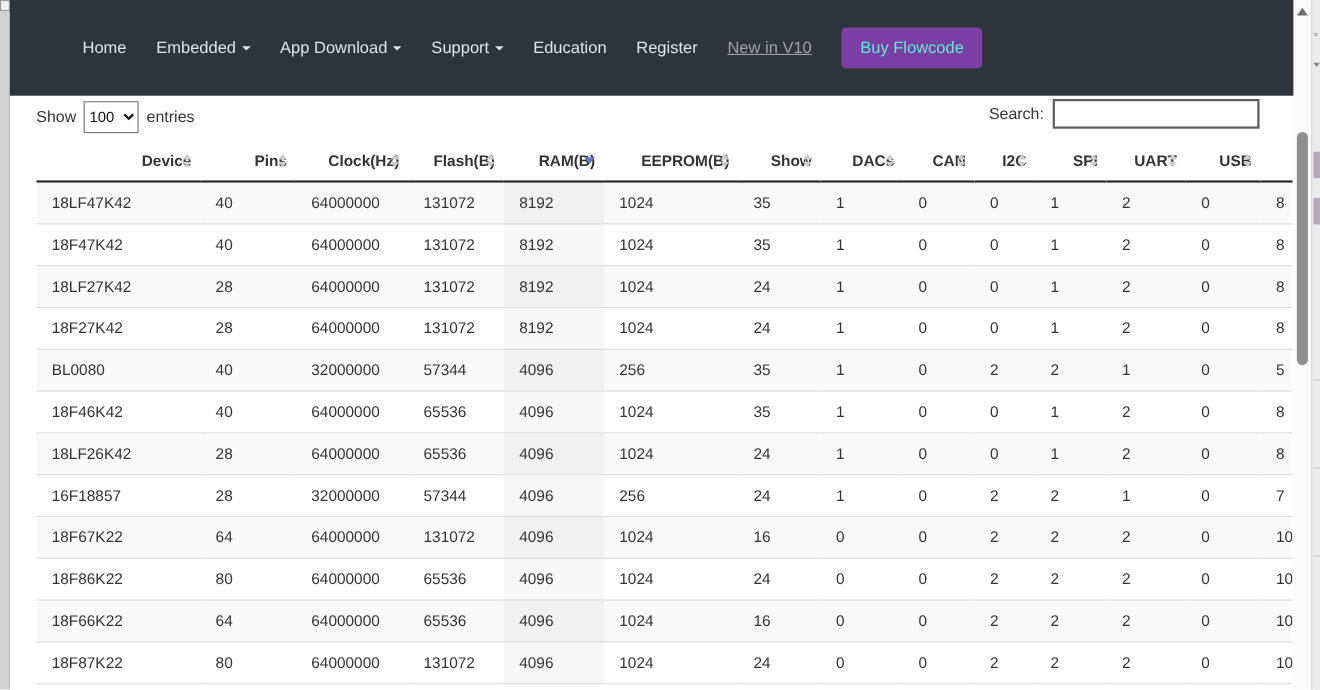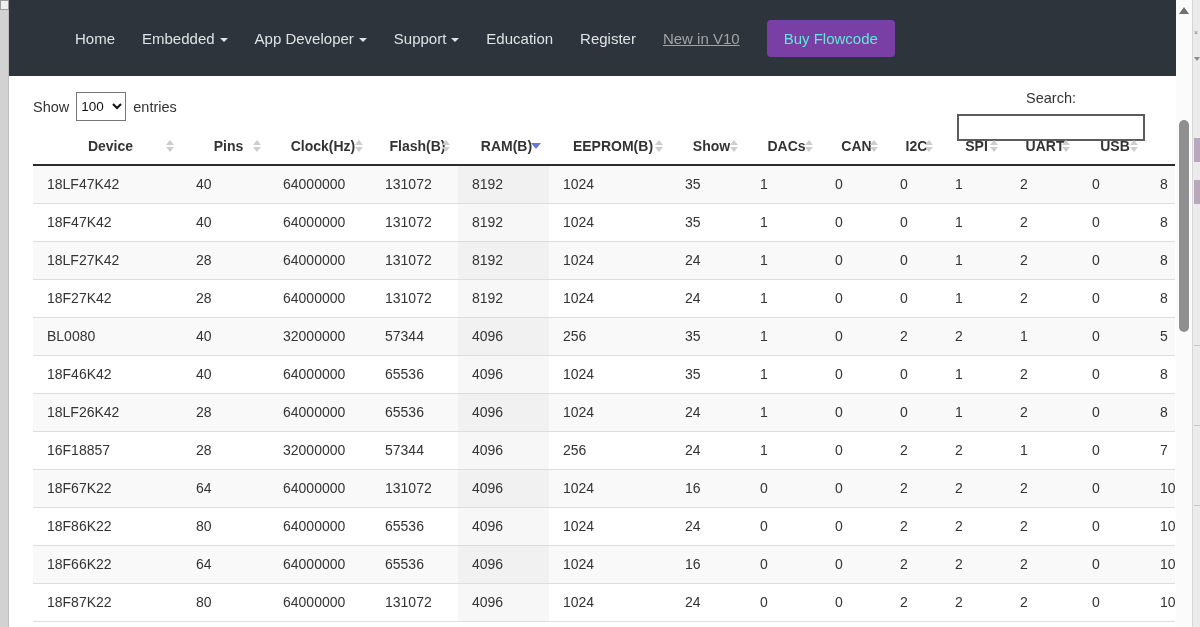--- a/index.html
+++ b/index.html
@@ -29,47 +29,47 @@
   
   .v-scrollbar { position:absolute; left:1176px; top:0; width:16px; height:627px;
     background:#fbfbfb; }
   .scroll-up-arrow { position:absolute; top:7px; left:3px; width:0; height:0;
     border-left:5px solid transparent; border-right:5px solid transparent;
     border-bottom:7px solid #6f6f6f; }
   .scroll-thumb { position:absolute; top:120px; left:3px; width:10px; height:212px;
     background:#8f8f8f; border-radius:5px; }
 
   
-  .navbar { position:absolute; left:9px; top:0; width:1167px; height:76px;
+  .navbar { position:absolute; left:9px; top:0; width:1167px; height:87px;
     background:#2e343b; display:flex; align-items:center; padding-left:66px;
     font-size:15px; }
   .nav-item { color:#dfe3e6; margin-right:27px; cursor:pointer; white-space:nowrap; }
   .nav-item.blue { color:#a3a3a3;text-decoration:underline; }
   .nav-caret { display:inline-block; width:0; height:0; margin-left:5px;
     border-left:4px solid transparent; border-right:4px solid transparent;
     border-top:4px solid #dfe3e6; vertical-align:middle; }
   .buy-btn { background:#7a3fa5; color:#5eead4; border:none; border-radius:4px;
     padding:10px 17px; font-size:15px; font-family:inherit; cursor:pointer; margin-right:27px; }
   .login-group { margin-left:auto; margin-right:80px; font-size:19px; color:#8f979e; white-space:nowrap; }
   .login-group .or { color:#ffffff; }
   .login-group a { color:#8f979e; text-decoration:none; cursor:pointer; }
 
   
   .controls { position:absolute; left:0; top:90px; width:1200px; height:32px; font-size:14.5px; }
   .show-group { position:absolute; left:33px; top:2px; display:flex; align-items:center; gap:7px; }
   .show-group select { width:50px; height:29px; font-size:13.5px; font-family:inherit;
     border:1px solid #767676; background:#fff; color:#111; }
-  .search-group { position:absolute; right:55px; top:0; display:flex; align-items:center; gap:8px;flex-direction:column; }
+  .search-group { position:absolute; right:55px; top:0; display:flex; align-items:center; gap:8px; }
   .search-group input { width:188px; height:27px; border:2px solid #5c5c5c; background:#fff;
     font-size:14px; font-family:inherit; padding:0 6px; }
 
   
   .table-wrap { position:absolute; left:33px; top:128px; width:1142px; height:499px; overflow:hidden; }
   table.data { border-collapse:collapse; table-layout:fixed; width:1183px; font-size:14px; color:#333; }
-  table.data th { text-align:center; font-weight:bold; padding:10px 8px 10px 14px;
+  table.data th { text-align:right; font-weight:bold; padding:10px 8px 10px 14px;
     border-bottom:2px solid #2b2b2b; position:relative; cursor:pointer; white-space:nowrap; }
   table.data td { padding:10px 8px 11px 14px; border-bottom:1px solid #dddddd; white-space:nowrap; }
   table.data tbody tr:nth-child(odd) { background:#f9f9f9; }
   table.data td.sorted-col { background:rgba(0,0,0,0.032); }
   .sort-stack { position:absolute; right:8px; top:50%; transform:translateY(-50%);
     display:inline-flex; flex-direction:column; gap:2px; }
   .tri { display:block; width:0; height:0; border-left:4px solid transparent; border-right:4px solid transparent; }
   .tri.up { border-bottom:5px solid #cdcdcd; }
   .tri.down { border-top:5px solid #cdcdcd; }
   .tri.down.active { border-top:6px solid #6a77d3; border-left-width:5px; border-right-width:5px; }
@@ -77,21 +77,21 @@
 </head>
 <body>
 
 <div class="left-strip">
   <div class="corner-box"></div>
 </div>
 
 <div class="navbar">
   <span class="nav-item">Home</span>
   <span class="nav-item"><span>Embedded</span><span class="nav-caret"></span></span>
-  <span class="nav-item"><span>App Developer</span><span class="nav-caret"></span></span>
+  <span class="nav-item"><span>App Download</span><span class="nav-caret"></span></span>
   <span class="nav-item"><span>Support</span><span class="nav-caret"></span></span>
   <span class="nav-item">Education</span>
   <span class="nav-item">Register</span>
   <span class="nav-item blue">New in V10</span>
   <button class="buy-btn">Buy Flowcode</button>
 </div>
 
 <div class="controls">
   <div class="show-group">
     <span>Show</span>

